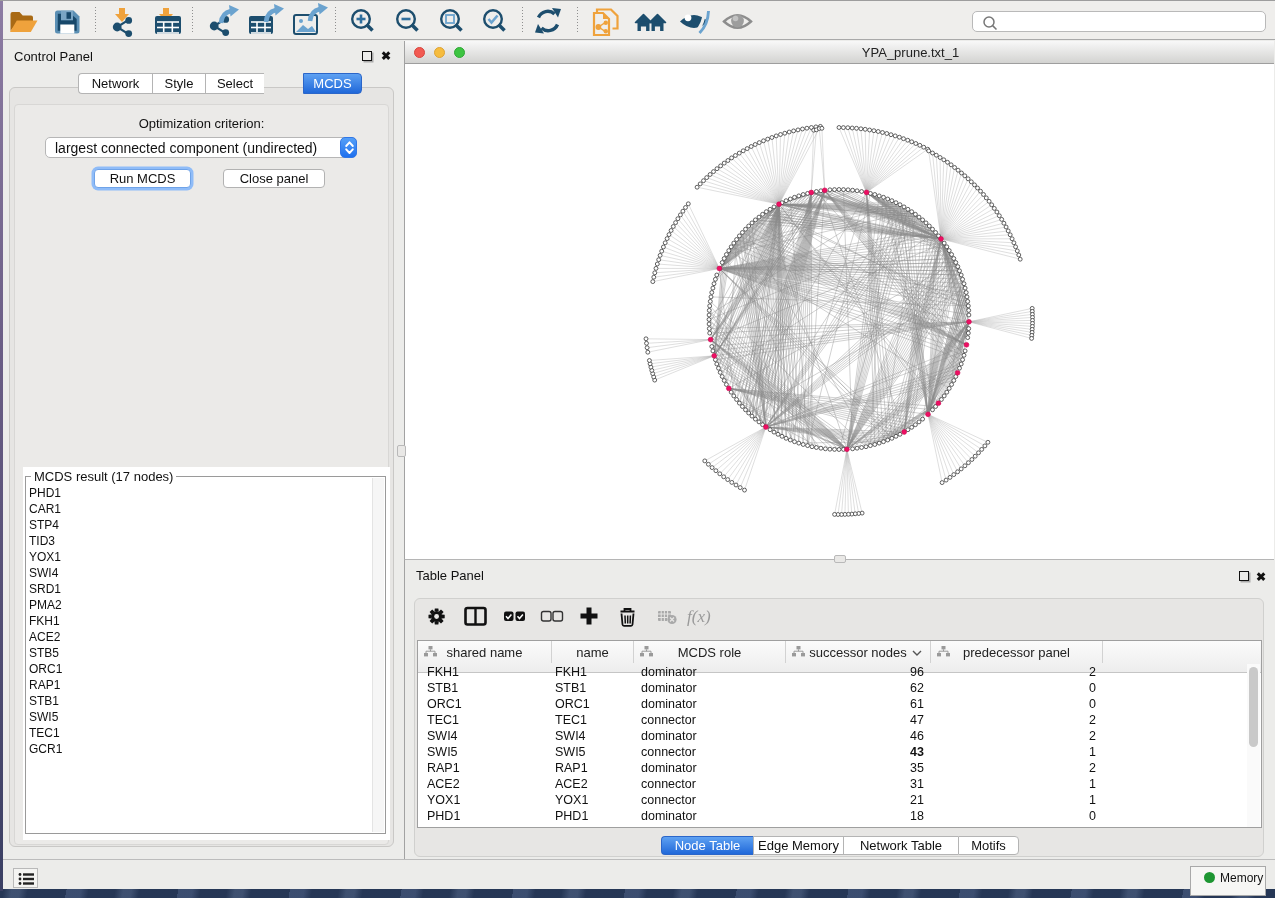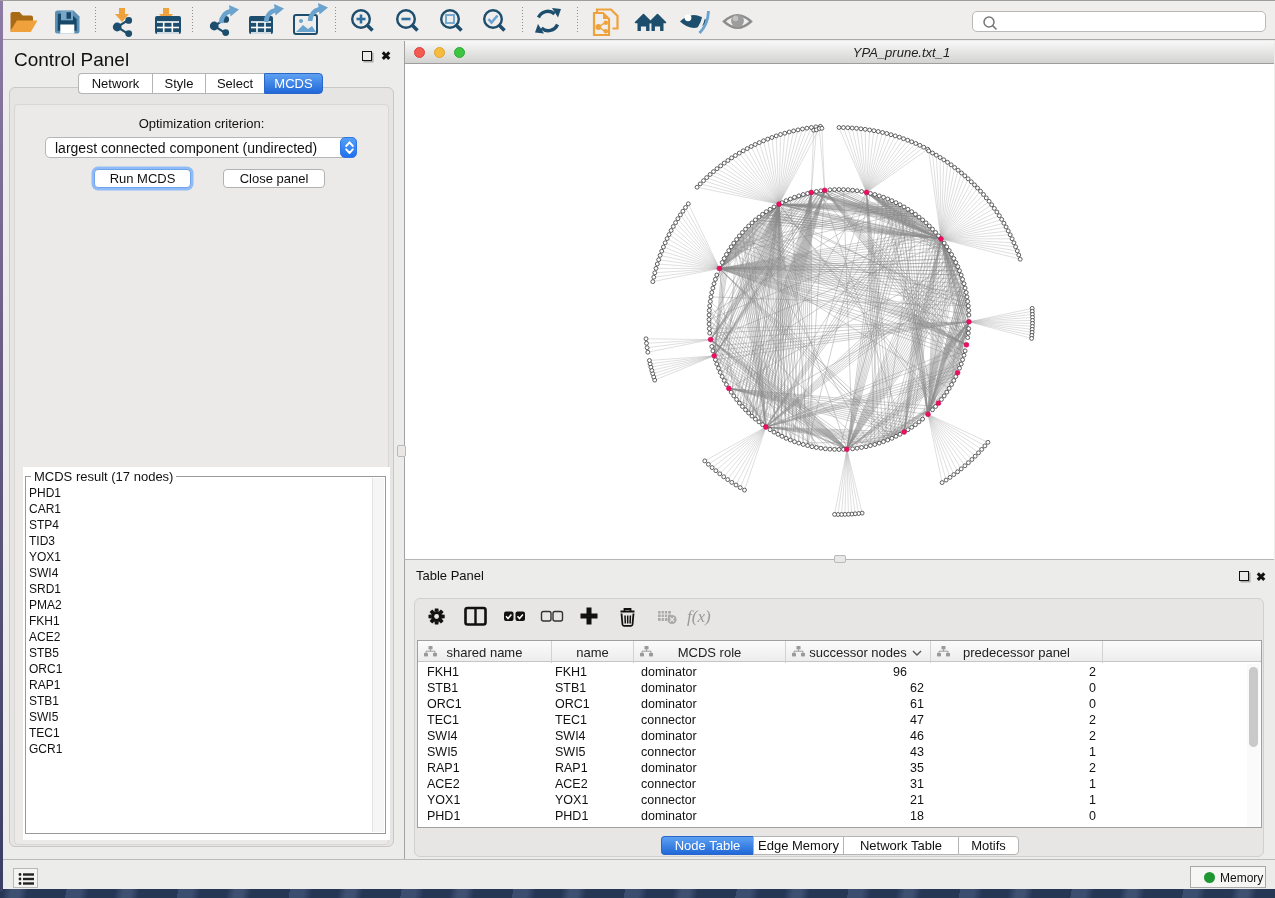--- a/index.html
+++ b/index.html
@@ -8,29 +8,29 @@
   background:
    repeating-linear-gradient(100deg, rgba(95,115,155,.38) 0 14px, rgba(20,32,62,0) 22px 48px, rgba(120,140,175,.3) 56px 64px, rgba(12,22,48,0) 72px 110px),
    linear-gradient(#1a2946,#263756);
 }
 .topline { position:absolute; left:0; top:0; width:1275px; height:1px; background:#9d9d9d; }
 .win { position:absolute; left:3px; top:1px; width:1272px; height:888px; background:#ececea; }
 .toolbar { position:absolute; left:0; top:0; width:1272px; height:39px; background:#efeeec; border-bottom:1px solid #a9a9a9; }
 .tsep { position:absolute; top:6px; height:27px; width:1px; background-image:linear-gradient(#8f8f8f 33%, rgba(0,0,0,0) 33%); background-size:1px 3px; }
 .searchbox { position:absolute; left:969px; top:10px; width:294px; height:21px; background:#fff; border:1px solid #b9b9b9; border-radius:5px; }
 .leftpanel { position:absolute; left:0; top:40px; width:401px; height:818px; background:#ececea; }
-.lp-title { position:absolute; left:11px; top:8px; font-size:19px; color:#111; }
+.lp-title { position:absolute; left:11px; top:8px; font-size:13px; color:#111; }
 .lp-float { position:absolute; left:359px; top:10px; width:10px; height:10px; border:1.5px solid #111; background:#ececea; box-shadow:1.5px 1.5px 0 #aaa; }
 .lp-close { position:absolute; left:378px; top:8px; font-size:12px; font-weight:bold; color:#111; }
 .outerpanel { position:absolute; left:6px; top:46px; width:385px; height:760px; background:#e6e5e3; border:1px solid #c9c8c6; border-radius:6px; }
 .innerpanel { position:absolute; left:4px; top:16px; width:375px; height:741px; background:#ebeae8; border:1px solid #d8d7d5; border-radius:4px; }
 .tabbar { position:absolute; left:75px; top:32px; height:21px; display:flex; }
 .tab { height:21px; font-size:13px; color:#111; background:#fff; border:1px solid #b4b4b4; border-right:none; display:flex; align-items:center; justify-content:center; }
 .tab.first { border-radius:4px 0 0 4px; }
-.tab.sel { background:linear-gradient(#5ea1f2,#2068d9); color:#fff; border:1px solid #2b66c9; border-radius:0 4px 4px 0; }
+.tab.sel { background:linear-gradient(#5ea1f2,#2068d9); color:#fff; border:1px solid #2b66c9; border-radius:0 4px 4px 0;margin-left:39px; }
 .optlabel { position:absolute; left:0; top:11px; width:100%; text-align:center; font-size:13px; color:#111; }
 .dropdown { position:absolute; left:30px; top:32px; width:312px; height:21px; background:#fff; border:1px solid #b6b6b6; border-radius:5px; }
 .dd-text { position:absolute; left:9px; top:2px; font-size:14px; color:#111; }
 .dd-btn { position:absolute; right:-1px; top:-1px; width:17px; height:21px; background:linear-gradient(#55a0f8,#1e70ee); border-radius:5px; border:1px solid #2f77e8; }
 .btn { position:absolute; height:19px; background:#fff; border:1px solid #b2b2b2; border-radius:4px; font-size:13px; color:#111; display:flex; align-items:center; justify-content:center; }
 .btn.focus { box-shadow:0 0 0 2.5px #8fbcf8; border-color:#6fa3e8; }
 .resultbox { position:absolute; left:8px; top:362px; width:367px; height:373px; background:#fff; }
 .fieldset { position:absolute; left:2px; top:9px; width:361px; height:358px; border:1px solid #9a9a9a; }
 .fieldlabel { position:absolute; left:5px; top:-8px; background:#fff; font-size:13px; color:#111; padding:0 3px; }
 .mcdslist { position:absolute; left:3px; top:8px; font-size:12px; color:#111; line-height:16px; }
@@ -38,35 +38,35 @@
 .netview { position:absolute; left:401px; top:40px; width:870px; height:519px; background:#fff; border-left:1px solid #a2a2a2; }
 .nettitle { position:absolute; left:0; top:0; width:869px; height:23px; background:linear-gradient(#f8f8f8,#d3d3d1); border-bottom:1px solid #9e9e9e; }
 .tl { position:absolute; top:6px; width:11px; height:11px; border-radius:50%; }
 .netcanvas { position:absolute; left:0; top:24px; width:869px; height:494px; background:#fff; }
 .tablepanel { position:absolute; left:401px; top:558px; width:870px; height:300px; background:#ececea; border-left:1px solid #a2a2a2; border-top:1px solid #b5b5b5; }
 .tp-title { position:absolute; left:11px; top:8px; font-size:13px; color:#111; }
 .tp-float { position:absolute; left:834px; top:11px; width:10px; height:10px; border:1.5px solid #111; box-shadow:1.5px 1.5px 0 #aaa; }
 .tp-close { position:absolute; left:851px; top:10px; font-size:12px; font-weight:bold; color:#111; }
 .tp-inner { position:absolute; left:9px; top:38px; width:850px; height:259px; background:#e7e6e4; border:1px solid #d0d0ce; border-radius:6px; }
 .tbl { position:absolute; left:2px; top:41px; width:845px; height:188px; background:#fff; border:1px solid #9f9f9f; }
-.thead { position:absolute; left:0; top:0; width:843px; height:21px; background:linear-gradient(#fbfbfb,#ededed); border-bottom:1px solid #c5c5c5; font-size:13px; color:#222; }
+.thead { position:absolute; left:0; top:0; width:843px; height:32px; background:linear-gradient(#fbfbfb,#ededed); border-bottom:1px solid #c5c5c5; font-size:13px; color:#222; }
 .th { position:absolute; top:0; height:22px; border-right:1px solid #d2d2d2; }
 .th span { position:absolute; width:100%; text-align:center; top:4px; }
 .trow { position:absolute; font-size:12.5px; color:#111; height:16px; }
 .td { position:absolute; top:1px; }
 .num { text-align:right; }
 .tsb { position:absolute; right:1px; top:23px; width:13px; height:163px; background:#fafafa; }
 .tsb-thumb { position:absolute; left:1.5px; top:3px; width:9px; height:80px; background:#c9c9c9; border-radius:5px; }
 .bottabs { position:absolute; left:256px; top:276px; height:19px; display:flex; font-size:13px; }
 .btab { height:19px; background:#fff; border:1px solid #b4b4b4; border-right:none; color:#111; display:flex; align-items:center; justify-content:center; }
 .btab.sel { background:linear-gradient(#5ea1f2,#2068d9); color:#fff; border-color:#2b66c9; border-radius:4px 0 0 4px; }
 .btab.last { border-right:1px solid #b4b4b4; border-radius:0 4px 4px 0; }
 .statusbar { position:absolute; left:0; top:858px; width:1272px; height:30px; background:#ececea; border-top:1px solid #bcbcbc; }
 .listbtn { position:absolute; left:10px; top:8px; width:25px; height:20px; background:#f4f4f2; border:1px solid #b9b9b9; }
-.membtn { position:absolute; left:1187px; top:6px; width:76px; height:22px; background:#f6f6f4; border:1px solid #a9a9a9; font-size:12px; color:#111; }
+.membtn { position:absolute; left:1187px; top:6px; width:76px; height:30px; background:#f6f6f4; border:1px solid #a9a9a9; font-size:12px; color:#111; }
 .memdot { position:absolute; left:13px; top:5px; width:11px; height:11px; border-radius:50%; background:#1e9632; }
 </style></head>
 <body>
 <div class="wall"></div>
 <div class="topline"></div>
 <div style="position:absolute;left:0;top:1px;width:3px;height:890px;background:linear-gradient(#8d7ca3,#6a5d85 40%,#3a3f63);"></div>
 <div class="win">
   <div class="toolbar">
       <div style="position:absolute;left:-3px;top:0;"><svg width="770" height="39" viewBox="0 0 770 39">
           <path d="M10.5 30 V13 q0 -2 2 -2 h7 l3.2 3.5 h8.3 q2 0 2 2 V22 h-16 z" fill="#a96a15"></path>
@@ -217,21 +217,21 @@
       <div class="tab" style="width:59px;">Select</div>
       <div class="tab sel" style="width:59px;">MCDS</div>
     </div>
   </div>
   <div class="netview">
     <div class="nettitle">
       <div class="tl" style="left:9px; background:#f25a52; border:1px solid #d8453e;"></div>
       <div class="tl" style="left:29px; background:#f6bc3e; border:1px solid #dea333;"></div>
       <div class="tl" style="left:49px; background:#3dc441; border:1px solid #2fa835;"></div>
       <div style="position:absolute; left:0; top:4px; width:100%; text-align:center; font-size:13px; color:#222;">
-        <span style="position:relative; left:62px;font-style:italic;">YPA_prune.txt_1</span>
+        <span style="position:relative; left:71px;">YPA_prune.txt_1</span>
       </div>
     </div>
     <div class="netcanvas"><svg width="870" height="493" viewBox="0 0 870 493">
 <g stroke="#898989" stroke-width="0.6" stroke-opacity="0.66">
 <line x1="374.0" y1="139.2" x2="398.2" y2="129.5"></line>
 <line x1="374.0" y1="139.2" x2="402.6" y2="128.4"></line>
 <line x1="374.0" y1="139.2" x2="406.3" y2="127.5"></line>
 <line x1="374.0" y1="139.2" x2="411.4" y2="126.5"></line>
 <line x1="374.0" y1="139.2" x2="415.9" y2="125.8"></line>
 <line x1="374.0" y1="139.2" x2="419.7" y2="125.3"></line>
@@ -1401,21 +1401,21 @@
                 <g stroke="#9a9a9a" stroke-width="1" fill="none">
                   <path d="M2 7 V5.2 H11 V7 M6.5 5.2 V3.4"></path>
                 </g>
               </svg>
             </div>
           </div>
           <div class="trow" style="left:0;top:23px;width:840px;">
             <span class="td" style="left:9px;">FKH1</span>
             <span class="td" style="left:137px;">FKH1</span>
             <span class="td" style="left:223px;">dominator</span>
-            <span class="td num" style="left:351px;width:138px;">96</span>
+            <span class="td num" style="left:368px;width:138px;">96</span>
             <span class="td num" style="left:513px;width:165px;">2</span>
           </div>
           <div class="trow" style="left:0;top:39px;width:840px;">
             <span class="td" style="left:9px;">STB1</span>
             <span class="td" style="left:137px;">STB1</span>
             <span class="td" style="left:223px;">dominator</span>
             <span class="td num" style="left:368px;width:138px;">62</span>
             <span class="td num" style="left:513px;width:165px;">0</span>
           </div>
           <div class="trow" style="left:0;top:55px;width:840px;">
@@ -1436,21 +1436,21 @@
             <span class="td" style="left:9px;">SWI4</span>
             <span class="td" style="left:137px;">SWI4</span>
             <span class="td" style="left:223px;">dominator</span>
             <span class="td num" style="left:368px;width:138px;">46</span>
             <span class="td num" style="left:513px;width:165px;">2</span>
           </div>
           <div class="trow" style="left:0;top:103px;width:840px;">
             <span class="td" style="left:9px;">SWI5</span>
             <span class="td" style="left:137px;">SWI5</span>
             <span class="td" style="left:223px;">connector</span>
-            <span class="td num" style="left:368px;width:138px;">43</span>
+            <span class="td num" style="left:368px;width:138px;font-weight:bold;">43</span>
             <span class="td num" style="left:513px;width:165px;">1</span>
           </div>
           <div class="trow" style="left:0;top:119px;width:840px;">
             <span class="td" style="left:9px;">RAP1</span>
             <span class="td" style="left:137px;">RAP1</span>
             <span class="td" style="left:223px;">dominator</span>
             <span class="td num" style="left:368px;width:138px;">35</span>
             <span class="td num" style="left:513px;width:165px;">2</span>
           </div>
           <div class="trow" style="left:0;top:135px;width:840px;">

